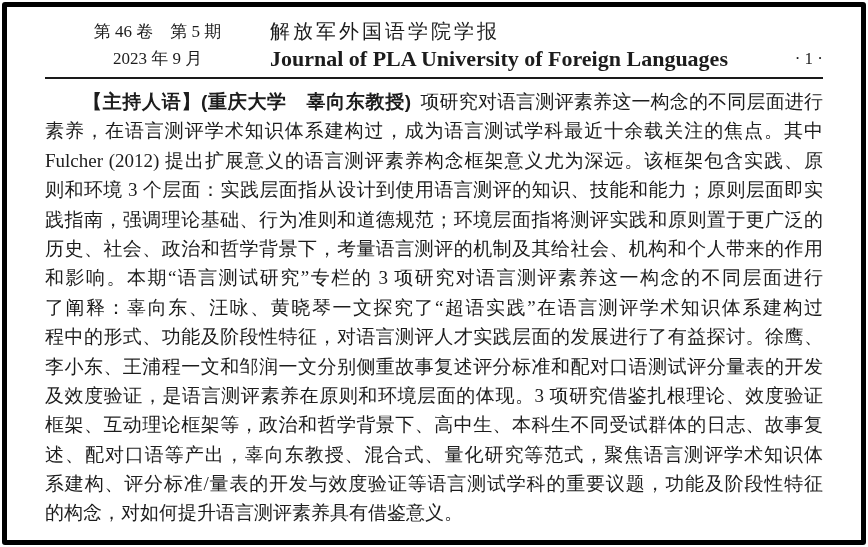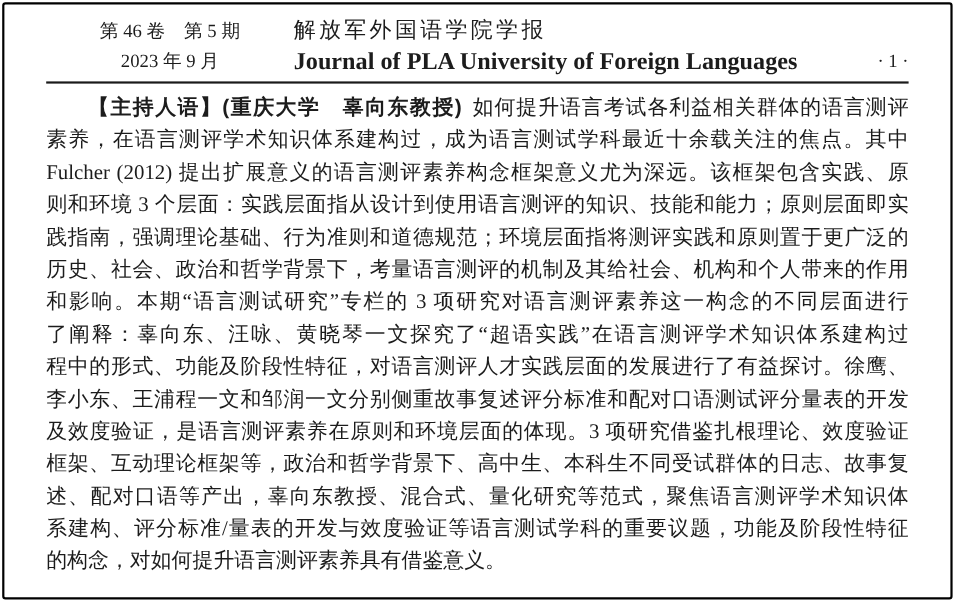--- a/index.html
+++ b/index.html
@@ -7,21 +7,21 @@
     width: 868px; height: 547px;
     background: #ffffff;
     font-family: "Liberation Serif", "DejaVu Serif", serif;
     color: #1c1c1c;
     overflow: hidden;
   }
   .scan-frame {
     position: absolute;
     left: 2px; top: 2px;
     width: 864px; height: 543px;
-    border: 2px solid #000000;
+    border: 5px solid #000000;
     border-radius: 3px;
     background: #ffffff;
     padding: 11px 38px 0 38px;
   }
   
   .journal-header {
     display: flex;
     align-items: stretch;
     width: 100%;
   }
@@ -105,21 +105,21 @@
       <div class="journal-title-cn">解放军外国语学院学报</div>
       <div class="journal-title-en">Journal of PLA University of Foreign Languages</div>
     </div>
     <div class="header-right">· 1 ·</div>
   </div>
 
   <hr class="header-rule">
 
   <div class="article-body">
     <div class="para-line first">
-      <span class="lead">【主持人语】(重庆大学　辜向东教授)</span><span>如何提升语言考试各利益相关群体的语言测评</span>
+      <span class="lead">【主持人语】(重庆大学　辜向东教授)</span><span>项研究对语言测评素养这一构念的不同层面进行</span>
     </div>
     <div class="para-line">素养，在语言测评学术知识体系建构过，成为语言测试学科最近十余载关注的焦点。其中</div>
     <div class="para-line">Fulcher (2012) 提出扩展意义的语言测评素养构念框架意义尤为深远。该框架包含实践、原</div>
     <div class="para-line">则和环境 3 个层面：实践层面指从设计到使用语言测评的知识、技能和能力；原则层面即实</div>
     <div class="para-line">践指南，强调理论基础、行为准则和道德规范；环境层面指将测评实践和原则置于更广泛的</div>
     <div class="para-line">历史、社会、政治和哲学背景下，考量语言测评的机制及其给社会、机构和个人带来的作用</div>
     <div class="para-line">和影响。本期“语言测试研究”专栏的 3 项研究对语言测评素养这一构念的不同层面进行</div>
     <div class="para-line">了阐释：辜向东、汪咏、黄晓琴一文探究了“超语实践”在语言测评学术知识体系建构过</div>
     <div class="para-line">程中的形式、功能及阶段性特征，对语言测评人才实践层面的发展进行了有益探讨。徐鹰、</div>
     <div class="para-line">李小东、王浦程一文和邹润一文分别侧重故事复述评分标准和配对口语测试评分量表的开发</div>

